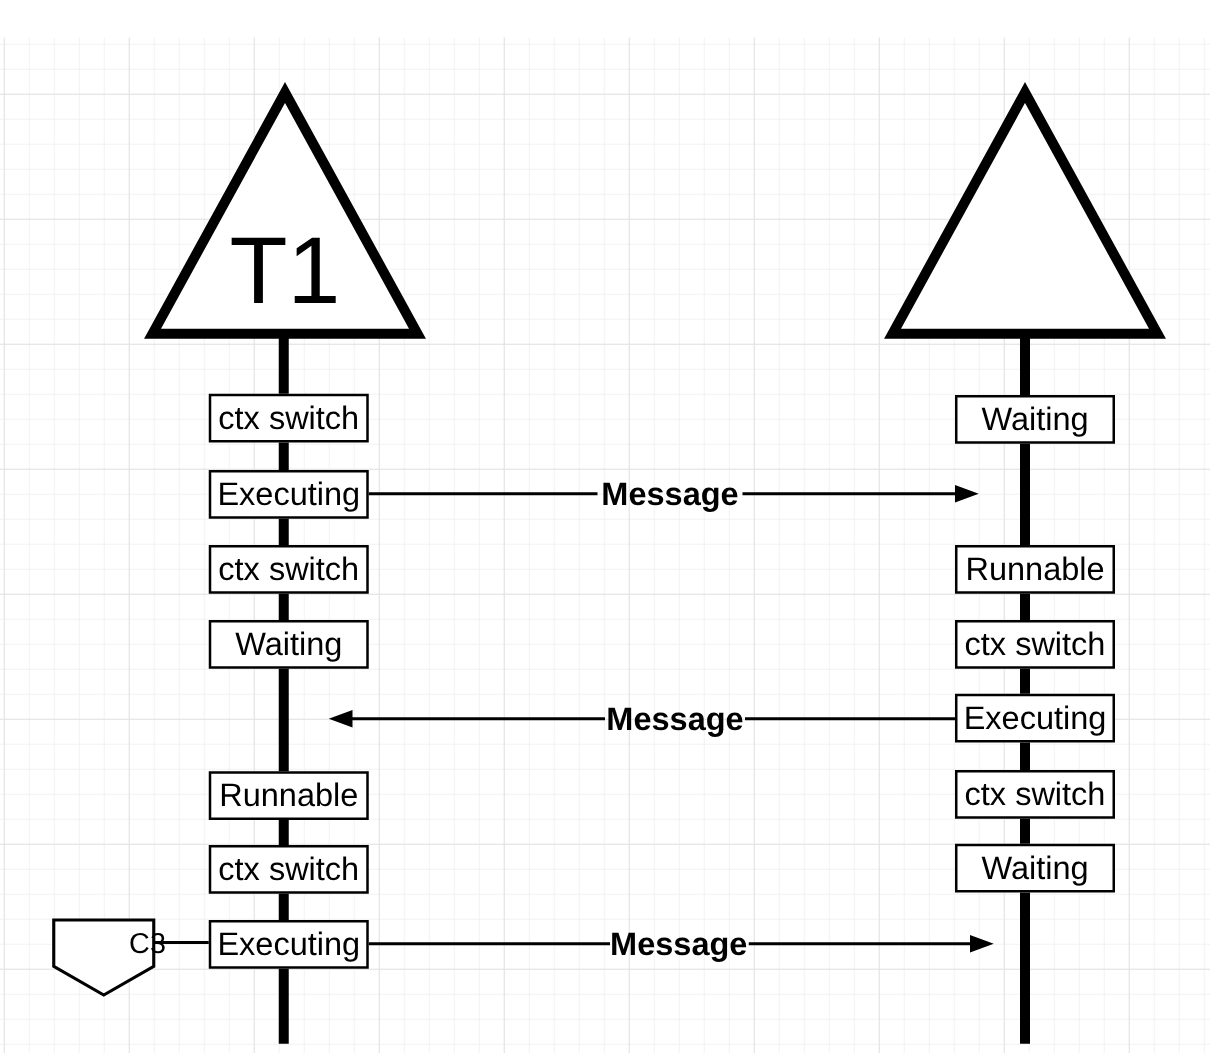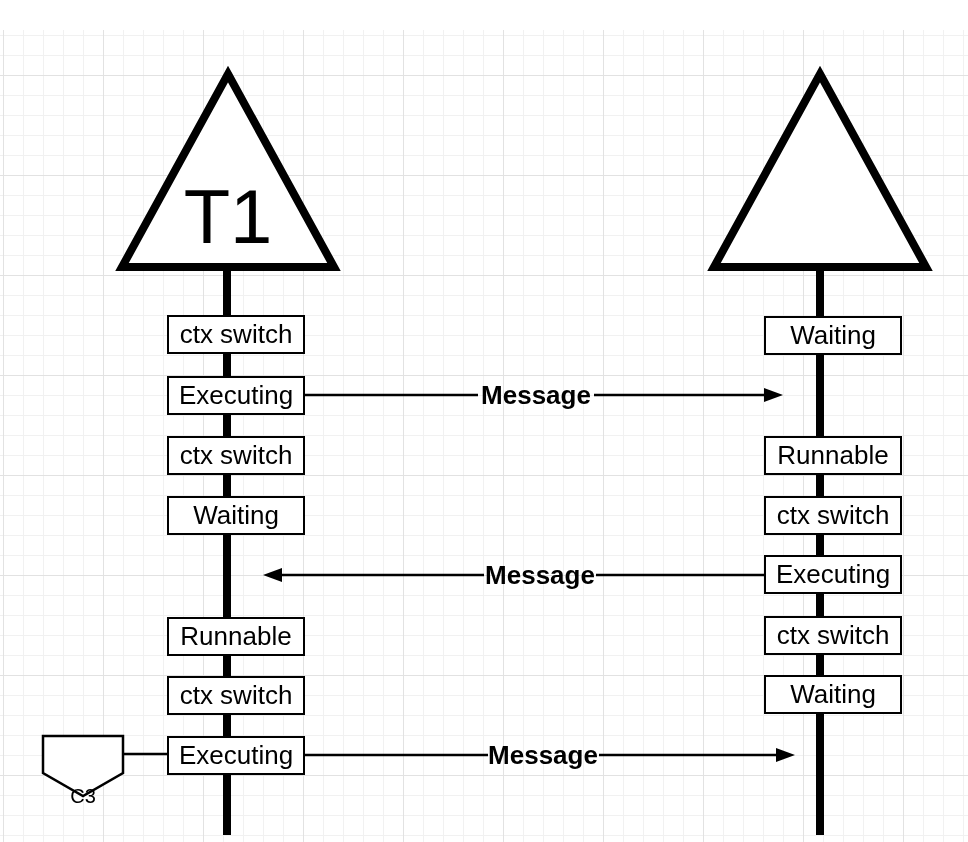--- a/index.html
+++ b/index.html
@@ -36,21 +36,21 @@
   .thread-label {
     position: absolute;
     width: 200px; height: 76px;
     display: flex; align-items: center; justify-content: center;
     font-size: 76px; color: #000;
     white-space: nowrap;
   }
 
   .state-box {
     position: absolute;
-    width: 138px; height: 39px;
+    width: 128px; height: 39px;
     box-sizing: border-box;
     background: #ffffff;
     border: 2.5px solid #000000;
     display: flex; align-items: center; justify-content: center;
     font-size: 26px; color: #000;
     white-space: nowrap;
   }
   .t1 { left: 167px; }
   .t2 { left: 764px; }
 
@@ -58,24 +58,24 @@
     position: absolute;
     width: 120px; height: 34px;
     display: flex; align-items: center; justify-content: center;
     font-size: 26px; color: #000;
     white-space: nowrap;
     font-weight: bold;
   }
 
   .c3-label {
     position: absolute;
-    left: 43px; top: 748px;
+    left: 43px; top: 706px;
     width: 80px; height: 37px;
     display: flex; align-items: center; justify-content: center;
-    font-size: 20px; color: #000;
+    font-size: 23px; color: #000; padding-left: 35px;
   }
 </style>
 </head>
 <body>
 
 <div class="canvas">
 
   <svg class="shapes" viewBox="0 0 968 842">
 
     <line class="thick" x1="227" y1="237" x2="227" y2="805"></line>

